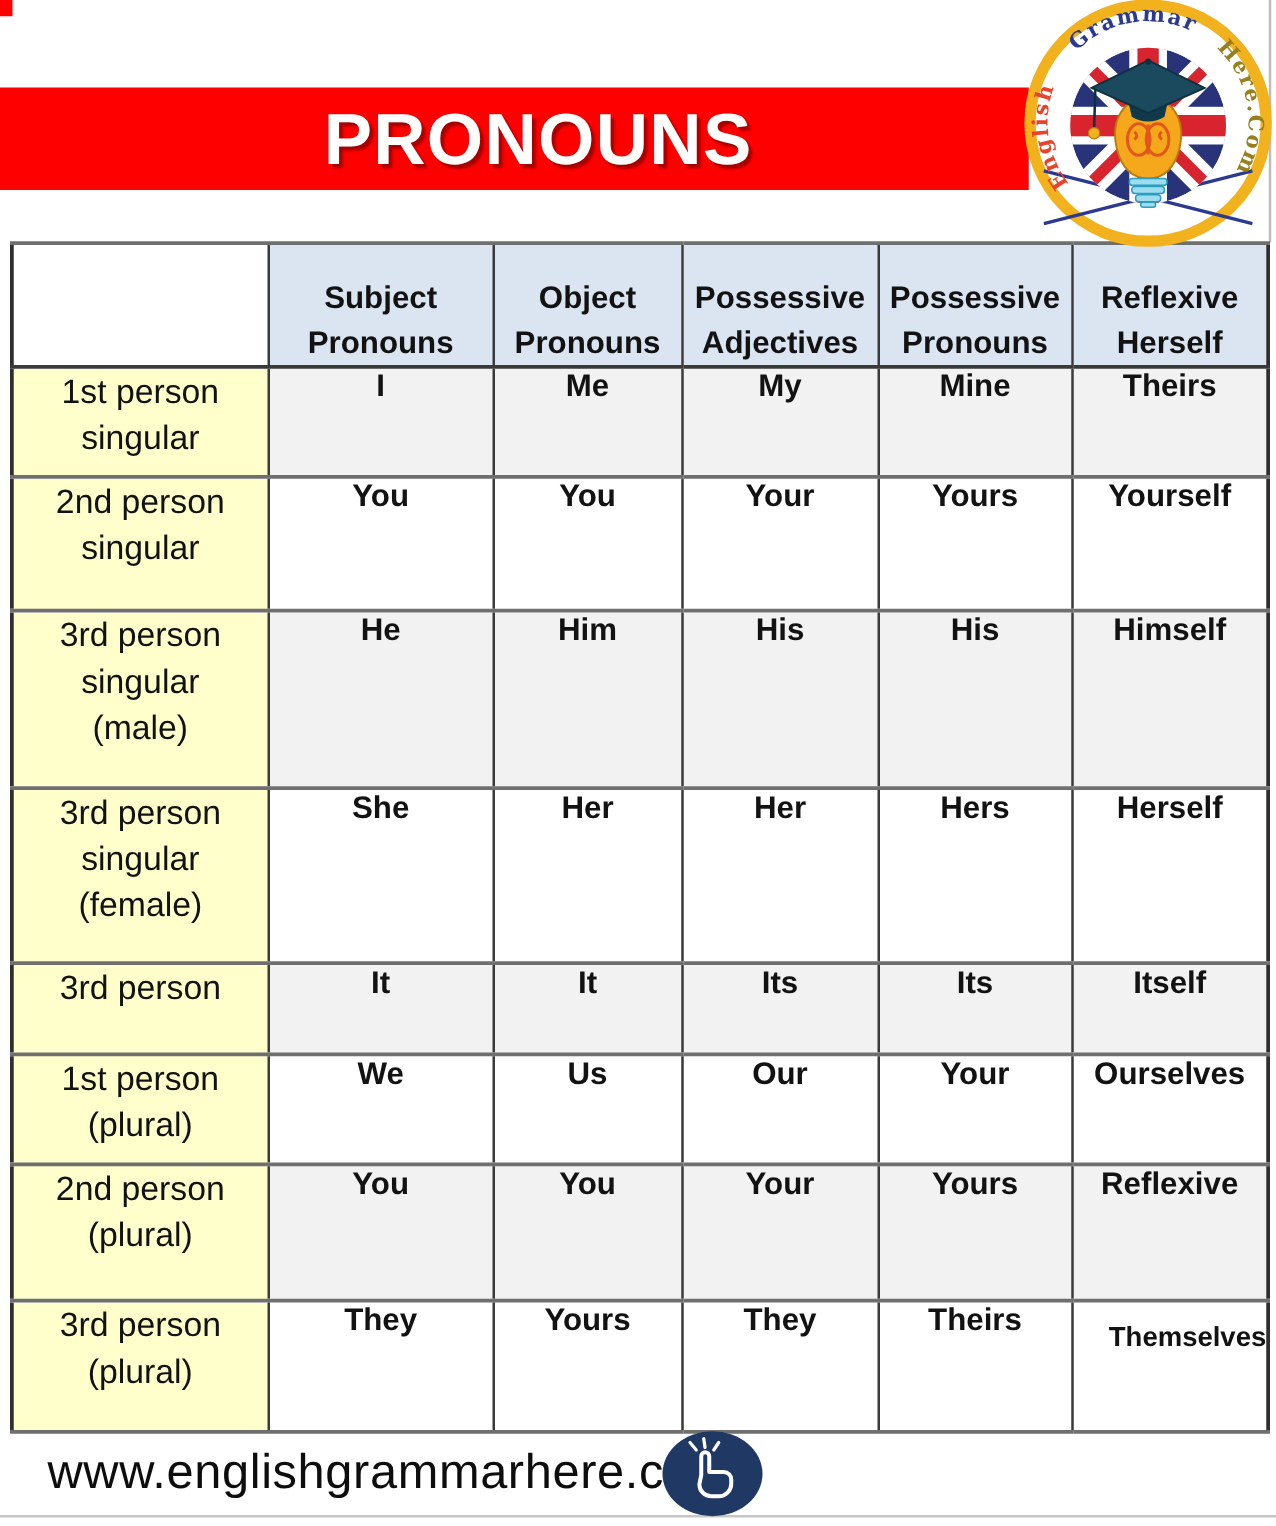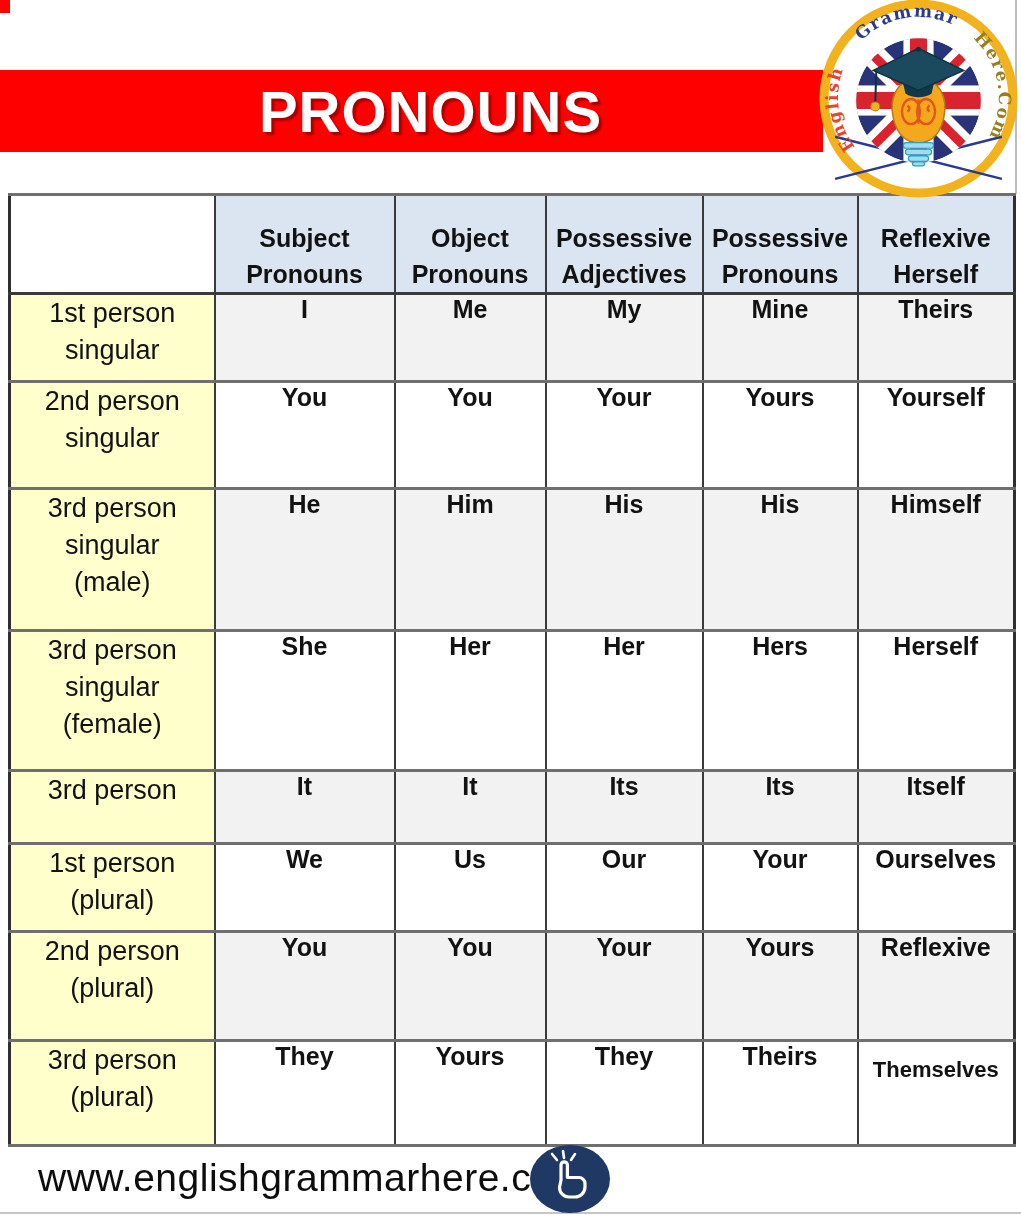--- a/index.html
+++ b/index.html
@@ -37,21 +37,21 @@
   table.pron th{
     background:#dbe5f1;font-size:25px;font-weight:bold;line-height:36px;padding-top:24px;
     border-bottom:3px solid #3a3a3a;
   }
   table.pron th.corner{background:#ffffff;}
   td.rowlabel{
     background:#ffffcc;font-size:27px;font-weight:400;line-height:37px;padding-top:11px;
   }
   td.cell{background:#ffffff;font-size:25px;font-weight:bold;padding-top:13px;}
   tr.shaded td.cell{background:#f2f2f2;}
-  td.cell.small{font-size:22px;padding-top:15px;}
+  td.cell.small{font-size:22px;padding-top:15px;text-align:right;}
   
   .footer-url{
     position:absolute;left:38px;top:1156px;font-size:39px;color:#0d0d0d;
     letter-spacing:0.5px;font-weight:400;
   }
   .badge{position:absolute;left:529px;top:1144px;width:82px;height:70px;}
 </style>
 </head>
 <body>
 

